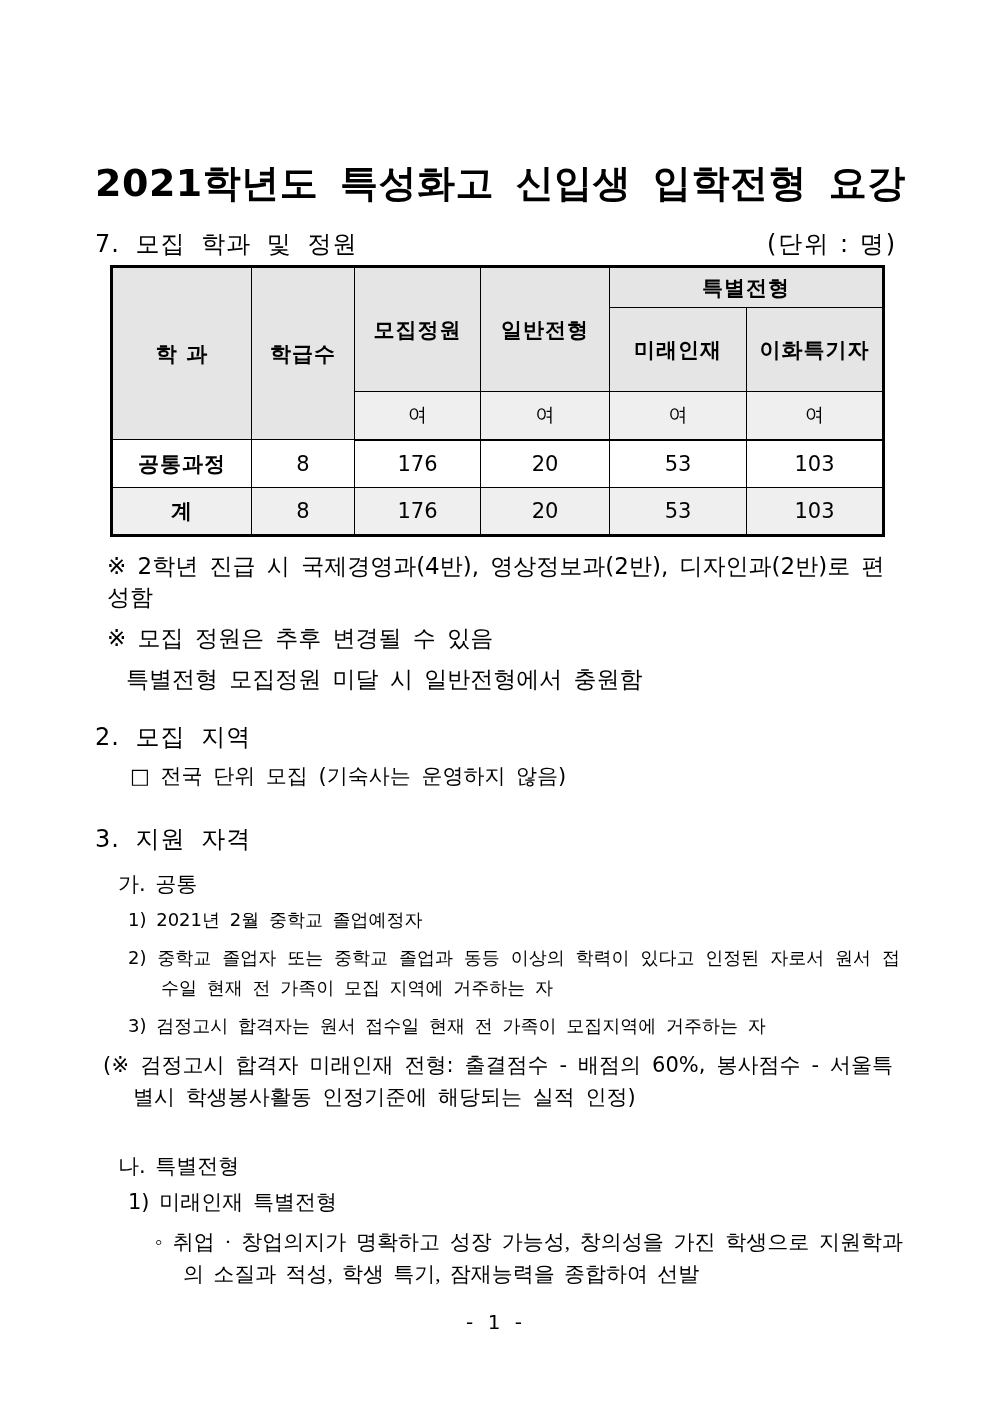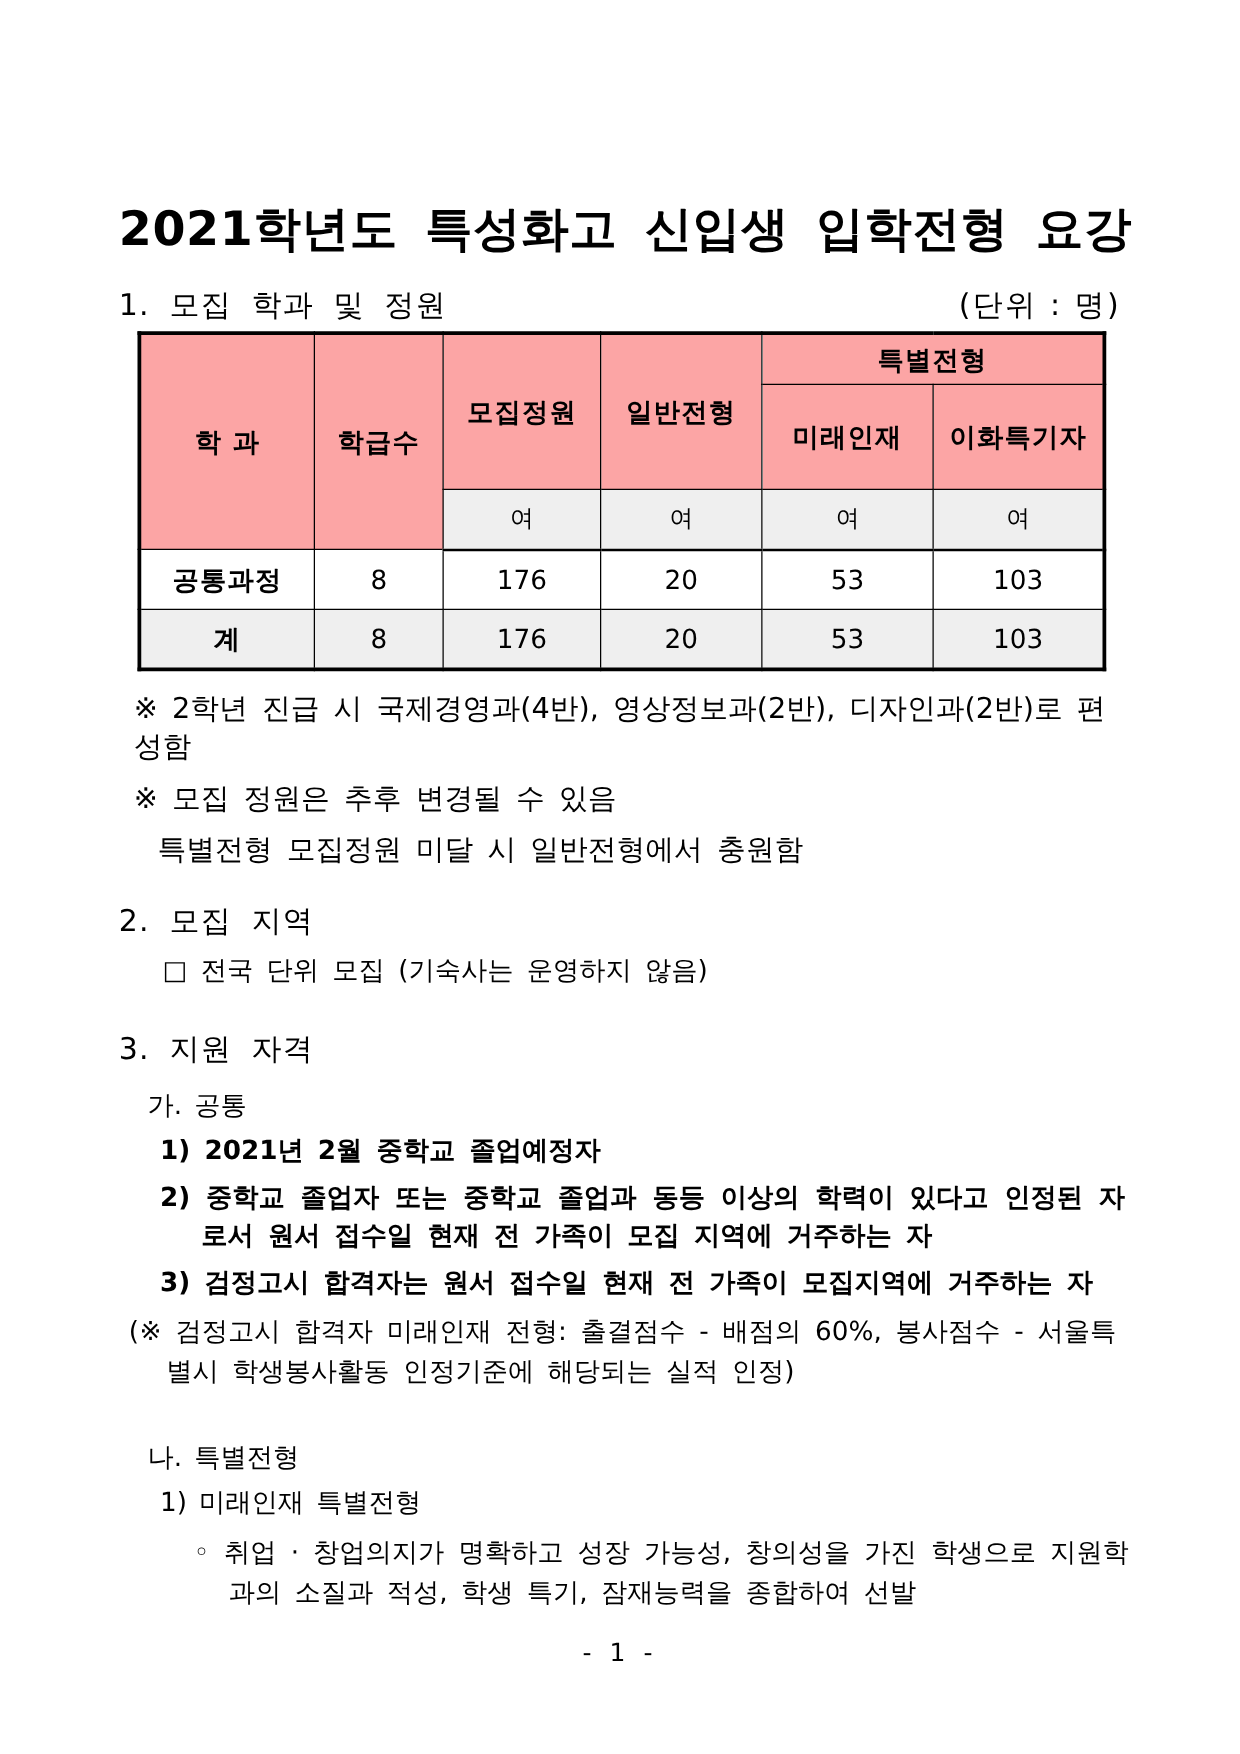--- a/index.html
+++ b/index.html
@@ -52,21 +52,21 @@
     border: 3px solid #000;
   }
   table.quota td {
     border: 1.5px solid #000;
     text-align: center;
     vertical-align: middle;
     font-size: 21px;
     padding: 0;
     overflow: hidden;
   }
-  table.quota .hdr { background: #fca5a5; font-weight: bold; letter-spacing: 1px; }
+  table.quota .hdr { background: #e5e5e5; font-weight: bold; letter-spacing: 1px; }
   table.quota .gender-cell { background: #efefef; font-weight: normal; font-size: 19px; }
   tr.h-top { height: 41px; }
   tr.h-mid { height: 84px; }
   tr.h-gender { height: 48px; }
   tr.data-row { height: 48px; }
   tr.h-gender td { border-bottom: 2.5px solid #000; }
   td.full-span { border-bottom: 2.5px solid #000; }
   tr.data-row td:first-child { font-weight: bold; letter-spacing: 1px; }
   tr.total-row td { background: #efefef; }
 
@@ -80,21 +80,21 @@
     font-size: 21px;
     word-spacing: 4px;
   }
   .sec3-heading { margin-top: 33px; }
 
   .sub-heading {
     margin: 15px 0 0 23px;
     font-size: 21px;
     word-spacing: 3px;
   }
-  .qual-list { margin: 7px 15px 0 0; font-size: 21px; font-weight: bold; }
+  .qual-list { margin: 7px 15px 0 0; font-size: 18px; }
   .qual-list p {
     margin: 0 0 8px 33px;
     line-height: 30px;
     word-spacing: 4px;
   }
   .qual-list p.hang {
     padding-left: 33px;
     text-indent: -33px;
     text-align: justify;
     width: 772px;
@@ -113,40 +113,41 @@
   .na-item { margin: 8px 0 0 33px; font-size: 21px; word-spacing: 3px; }
   .na-bullet {
     margin: 10px 0 0 60px;
     font-size: 21px;
     line-height: 32px;
     padding-left: 28px;
     text-indent: -28px;
     text-align: justify;
     width: 748px;
     word-spacing: 4px;
+    font-family: Liberation Serif, serif;
   }
   .page-num {
     position: absolute;
     left: 0; right: 0;
     top: 1310px;
     text-align: center;
     font-size: 20px;
     letter-spacing: 4px;
   }
 </style>
 </head>
 <body>
 
 <div class="page">
 
   <h1 class="doc-title">2021학년도 특성화고 신입생 입학전형 요강</h1>
 
 
   <div class="sec1-row">
-    <span class="sec-heading">1. 모집 학과 및 정원</span>
+    <span class="sec-heading">7. 모집 학과 및 정원</span>
     <span class="unit-note">(단위 : 명)</span>
   </div>
 
   <table class="quota">
     <colgroup>
       <col style="width:140px">
         <col style="width:103px">
         <col style="width:126px">
       <col style="width:129px">
         <col style="width:137px">

